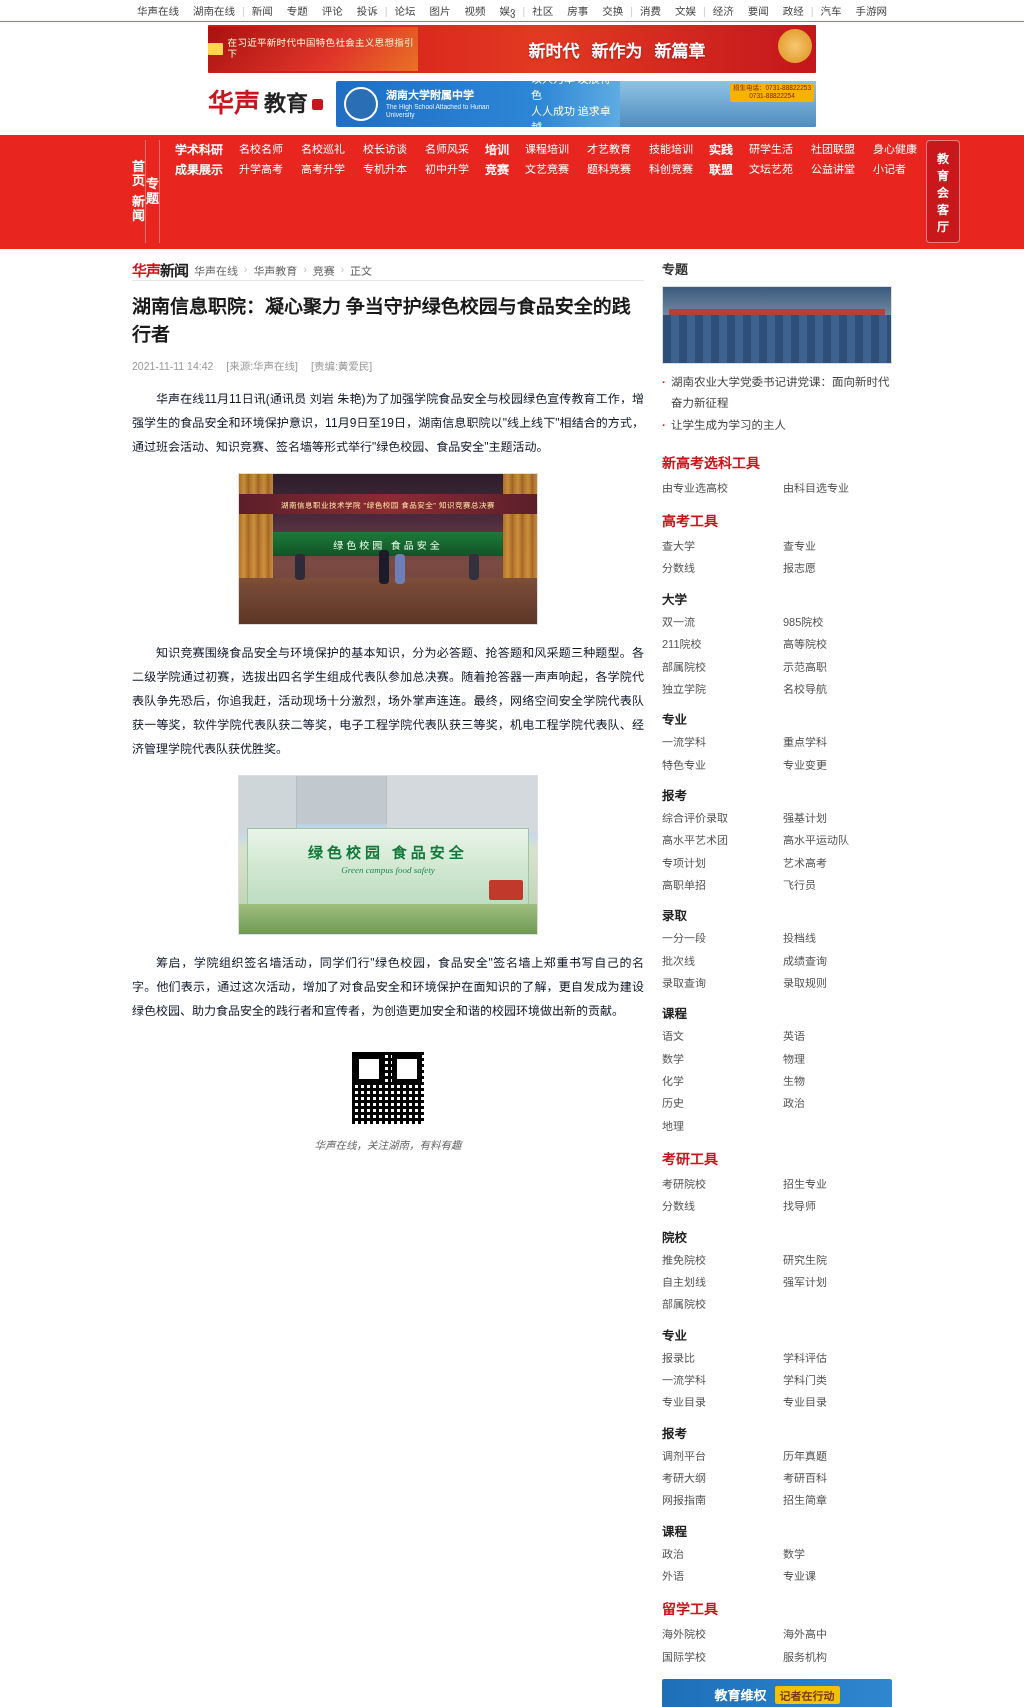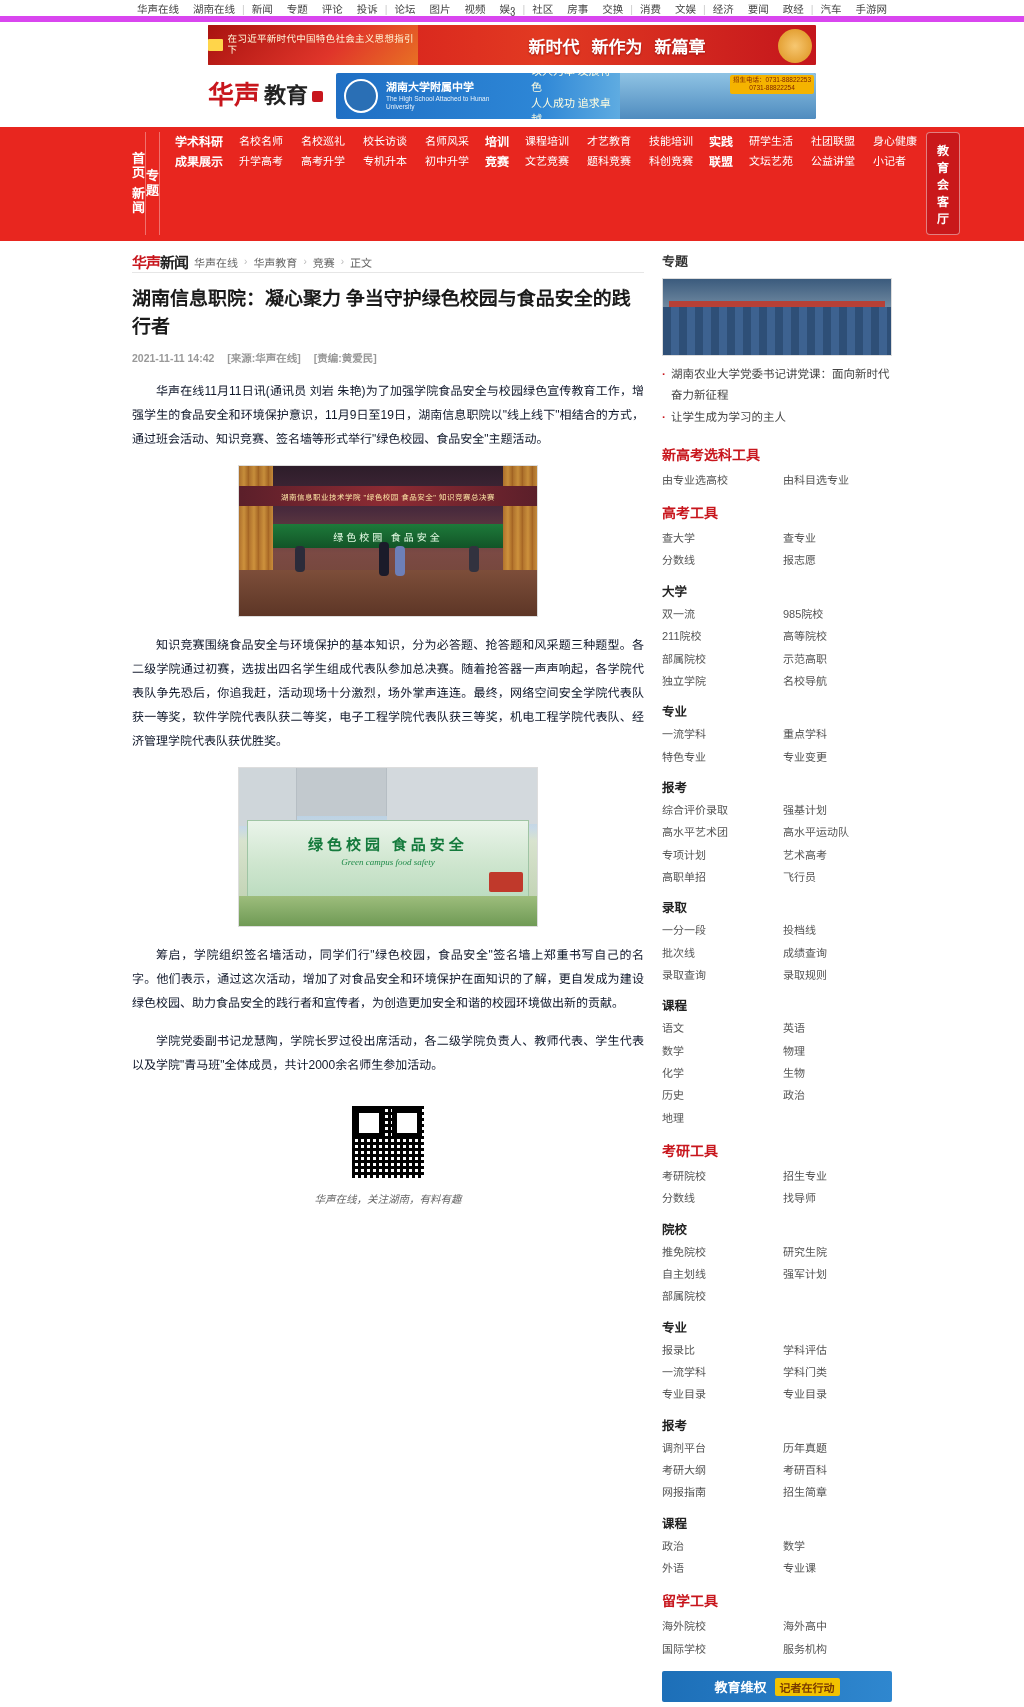--- a/index.html
+++ b/index.html
@@ -11,34 +11,34 @@
     font-size:12px;
     color:#333;
     background:#fff;
   }
   a { text-decoration:none; color:inherit; }
 
   
   .topnav {
     height:22px;
     background:#fff;
-    border-bottom:6px solid #d946ef;
+    border-bottom:1px solid #d946ef;
     display:flex;
     align-items:center;
     justify-content:center;
     font-size:10.5px;
     color:#444;
   }
   .topnav a { margin:0 7px; white-space:nowrap; }
   .topnav .sep { color:#ccc; }
 
   
   .banner-wrap { width:1024px; display:flex; justify-content:center; padding:3px 0 2px; }
   .banner {
-    width:608px; height:40px;
+    width:608px; height:48px;
     background:linear-gradient(90deg,#c81d19 0%,#d8241d 28%,#e23a22 55%,#c4161c 100%);
     position:relative; overflow:hidden;
     display:flex; align-items:center;
     border-radius:1px;
   }
   .banner .b-left {
     width:210px; height:44px;
     background:linear-gradient(135deg,#a8120f,#e0352a 60%,#f0b01e 140%);
     display:flex; align-items:center; justify-content:center;
     position:relative;
@@ -154,21 +154,21 @@
     color:#c8161d; font-weight:bold; font-size:15px; letter-spacing:-1px;
   }
   .crumb .mark .blk { color:#222; }
   .crumb .arrow { color:#bbb; font-size:10px; }
 
   h1.title {
     font-family:"Liberation Serif","DejaVu Serif",serif;
     font-size:19px; line-height:1.45; color:#1a1a1a; margin:6px 0 10px; font-weight:bold;
   }
   .meta { font-size:10.5px; color:#999; margin-bottom:14px; }
-  .meta span { margin-right:10px;font-weight:bold; }
+  .meta span { margin-right:10px; }
 
   .article p {
     font-size:12px; line-height:2.0; color:#0f172a; margin:0 0 14px; text-indent:2em;
     text-align:justify;
   }
 
   .figure { margin:4px 0 16px; display:flex; justify-content:center; }
   .photo1 {
     width:300px; height:152px; border:1px solid #ddd; position:relative; overflow:hidden;
     background:linear-gradient(180deg,#2d1d2a 0%,#4a2b3d 30%,#7b4a44 58%,#6d4330 100%);
@@ -452,21 +452,20 @@
             <div class="wall">
               <div class="t1">绿色校园 食品安全</div>
               <div class="t2">Green campus food safety</div>
             </div>
             <div class="grass"></div>
             <div class="redseal"></div>
           </div>
         </div>
 
         <p>筹启，学院组织签名墙活动，同学们行"绿色校园，食品安全"签名墙上郑重书写自己的名字。他们表示，通过这次活动，增加了对食品安全和环境保护在面知识的了解，更自发成为建设绿色校园、助力食品安全的践行者和宣传者，为创造更加安全和谐的校园环境做出新的贡献。</p>
-        <p>学院党委副书记龙慧陶，学院长罗过役出席活动，各二级学院负责人、教师代表、学生代表以及学院"青马班"全体成员，共计2000余名师生参加活动。</p>
 
         <div class="qr-wrap">
           <div class="qr"></div>
           <div class="qr-cap">华声在线，关注湖南，有料有趣</div>
         </div>
       </div>
     </div>
 
     <div class="aside">
       <h3 class="sec">专题</h3>

